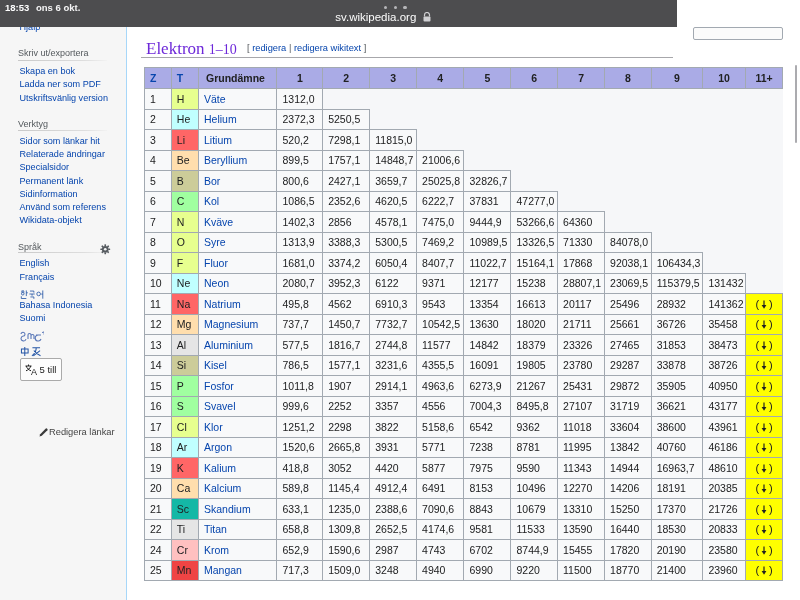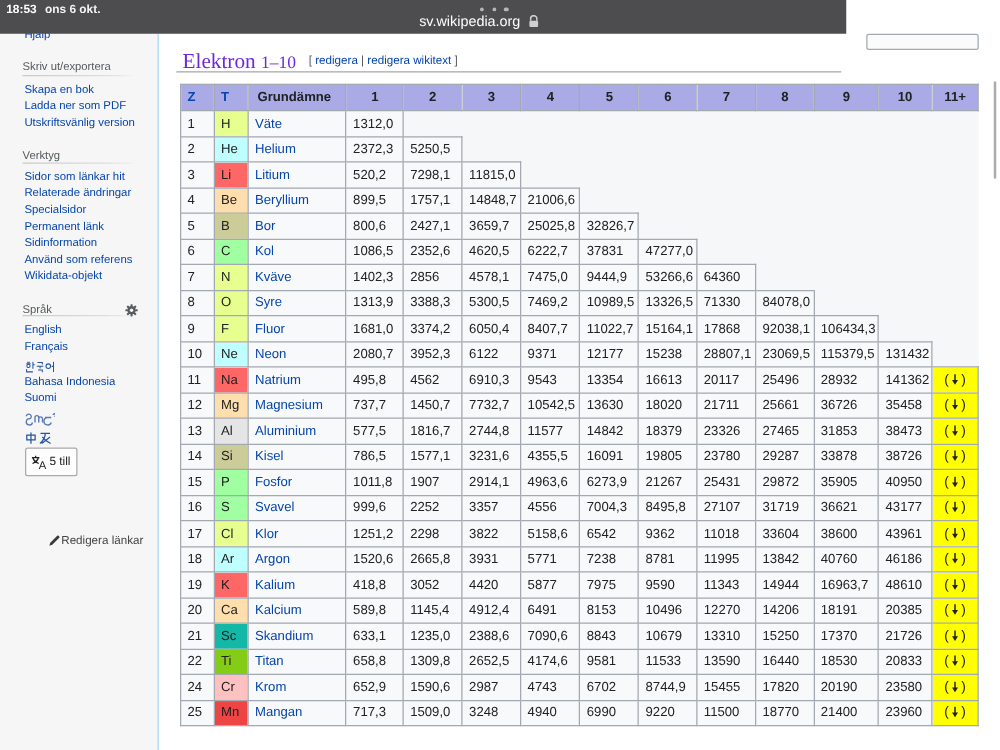--- a/index.html
+++ b/index.html
@@ -463,21 +463,21 @@
           <td>15250</td>
           <td>17370</td>
           <td>21726</td>
           <td class="y">(<svg width="6" height="9" viewBox="0 0 6 9" style="vertical-align:-1px">
               <path d="M3 0.4 V5.6" stroke="#222" stroke-width="1.2" fill="none"></path>
               <path d="M3 8.7 L0.6 4.9 H5.4 Z" fill="#222"></path>
             </svg>)</td>
         </tr>
         <tr>
           <td>22</td>
-          <td style="background:#84cc16">Ti</td>
+          <td style="background:#e5e5e5">Ti</td>
           <td><a>Titan</a></td>
           <td>658,8</td>
           <td>1309,8</td>
           <td>2652,5</td>
           <td>4174,6</td>
           <td>9581</td>
           <td>11533</td>
           <td>13590</td>
           <td>16440</td>
           <td>18530</td>

